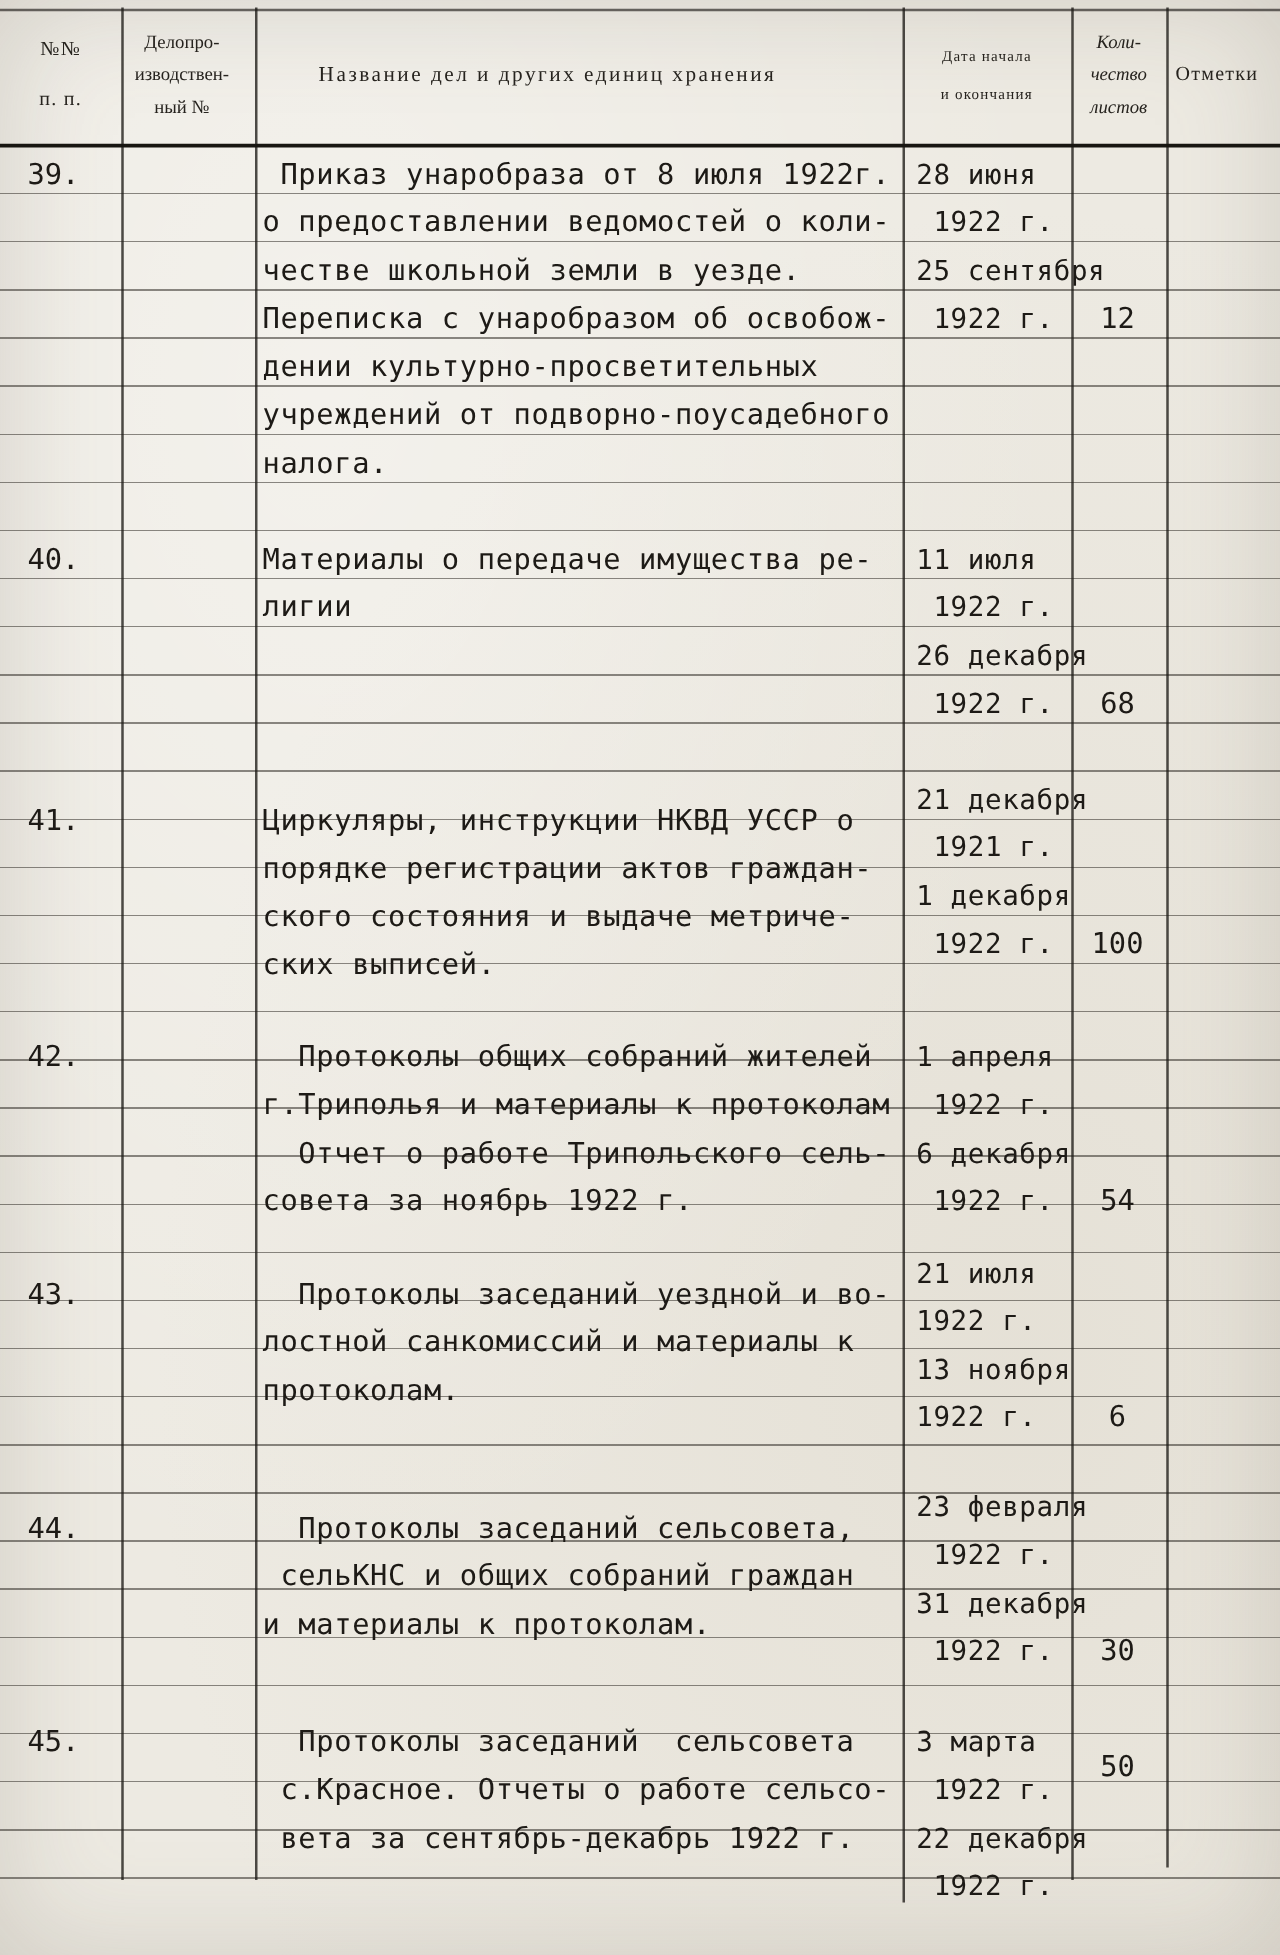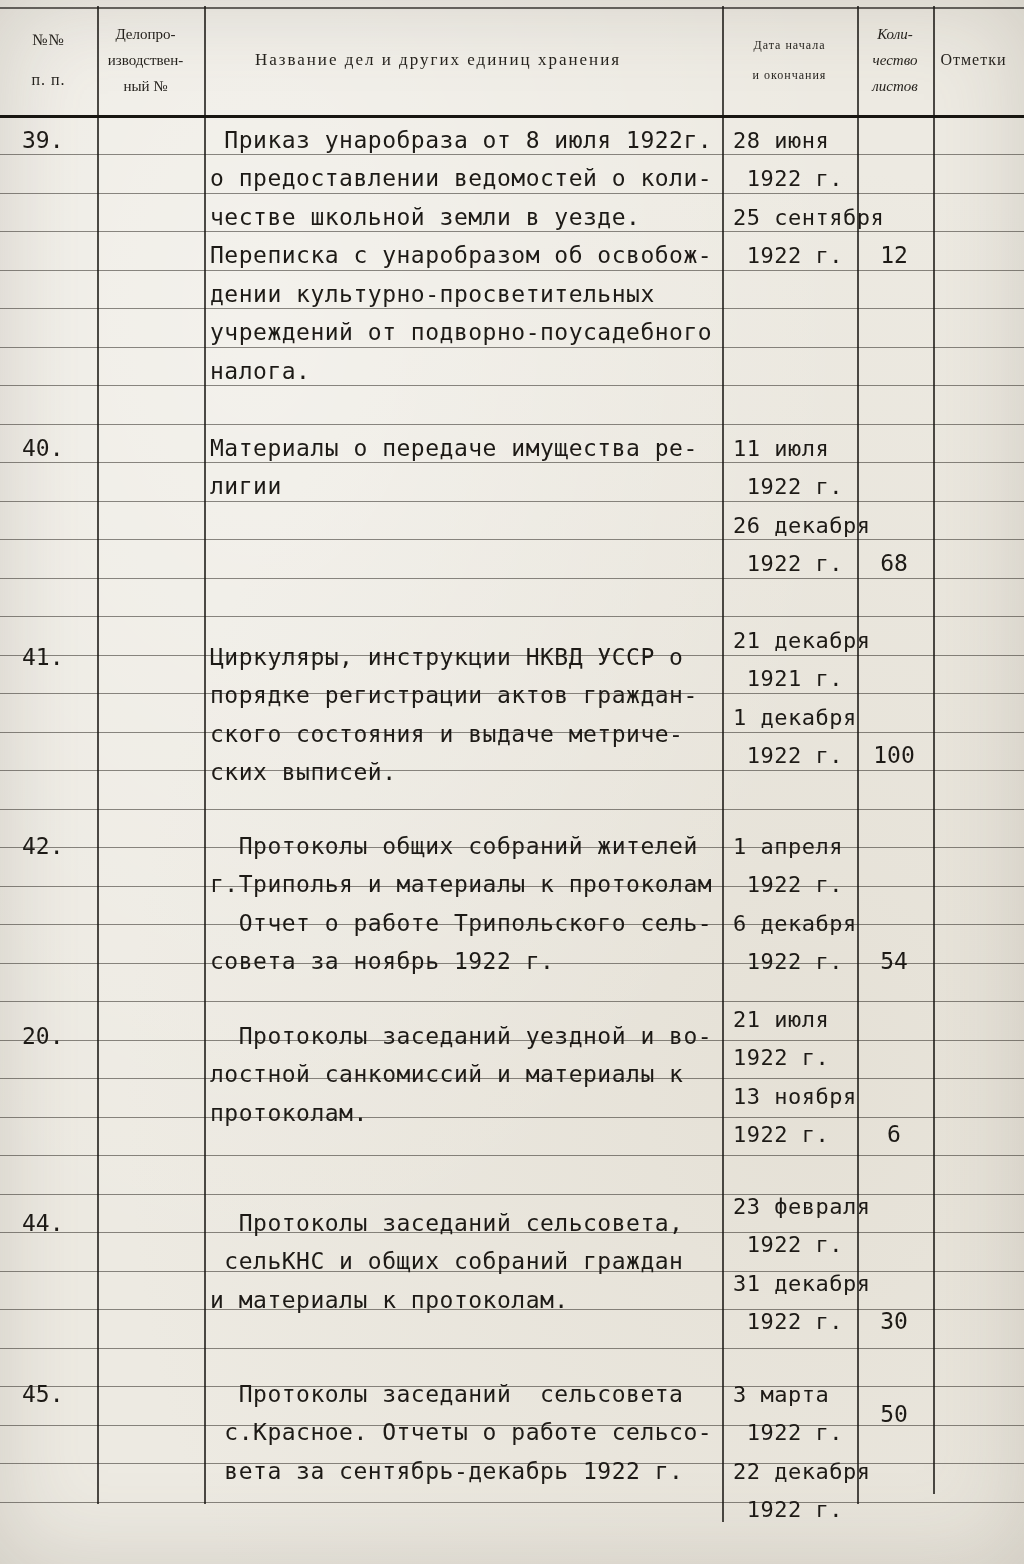--- a/index.html
+++ b/index.html
@@ -138,21 +138,21 @@
       <div class="line">совета за ноябрь 1922 г.</div>
     </div>
   <div class="dateblock tw" style="top:824px">
       <div class="line">1 апреля</div>
       <div class="line"> 1922 г.</div>
       <div class="line">6 декабря</div>
       <div class="line"> 1922 г.</div>
     </div>
   <div class="sheets tw" style="top:939px">54</div>
 
-  <div class="num tw" style="top:1014px">20.</div>
+  <div class="num tw" style="top:1014px">43.</div>
   <div class="titleblock tw" style="top:1014px">
       <div class="line">  Протоколы заседаний уездной и во-</div>
       <div class="line">лостной санкомиссий и материалы к</div>
       <div class="line">протоколам.</div>
     </div>
   <div class="dateblock tw" style="top:997px">
       <div class="line">21 июля</div>
       <div class="line">1922 г.</div>
       <div class="line">13 ноября</div>
       <div class="line">1922 г.</div>

